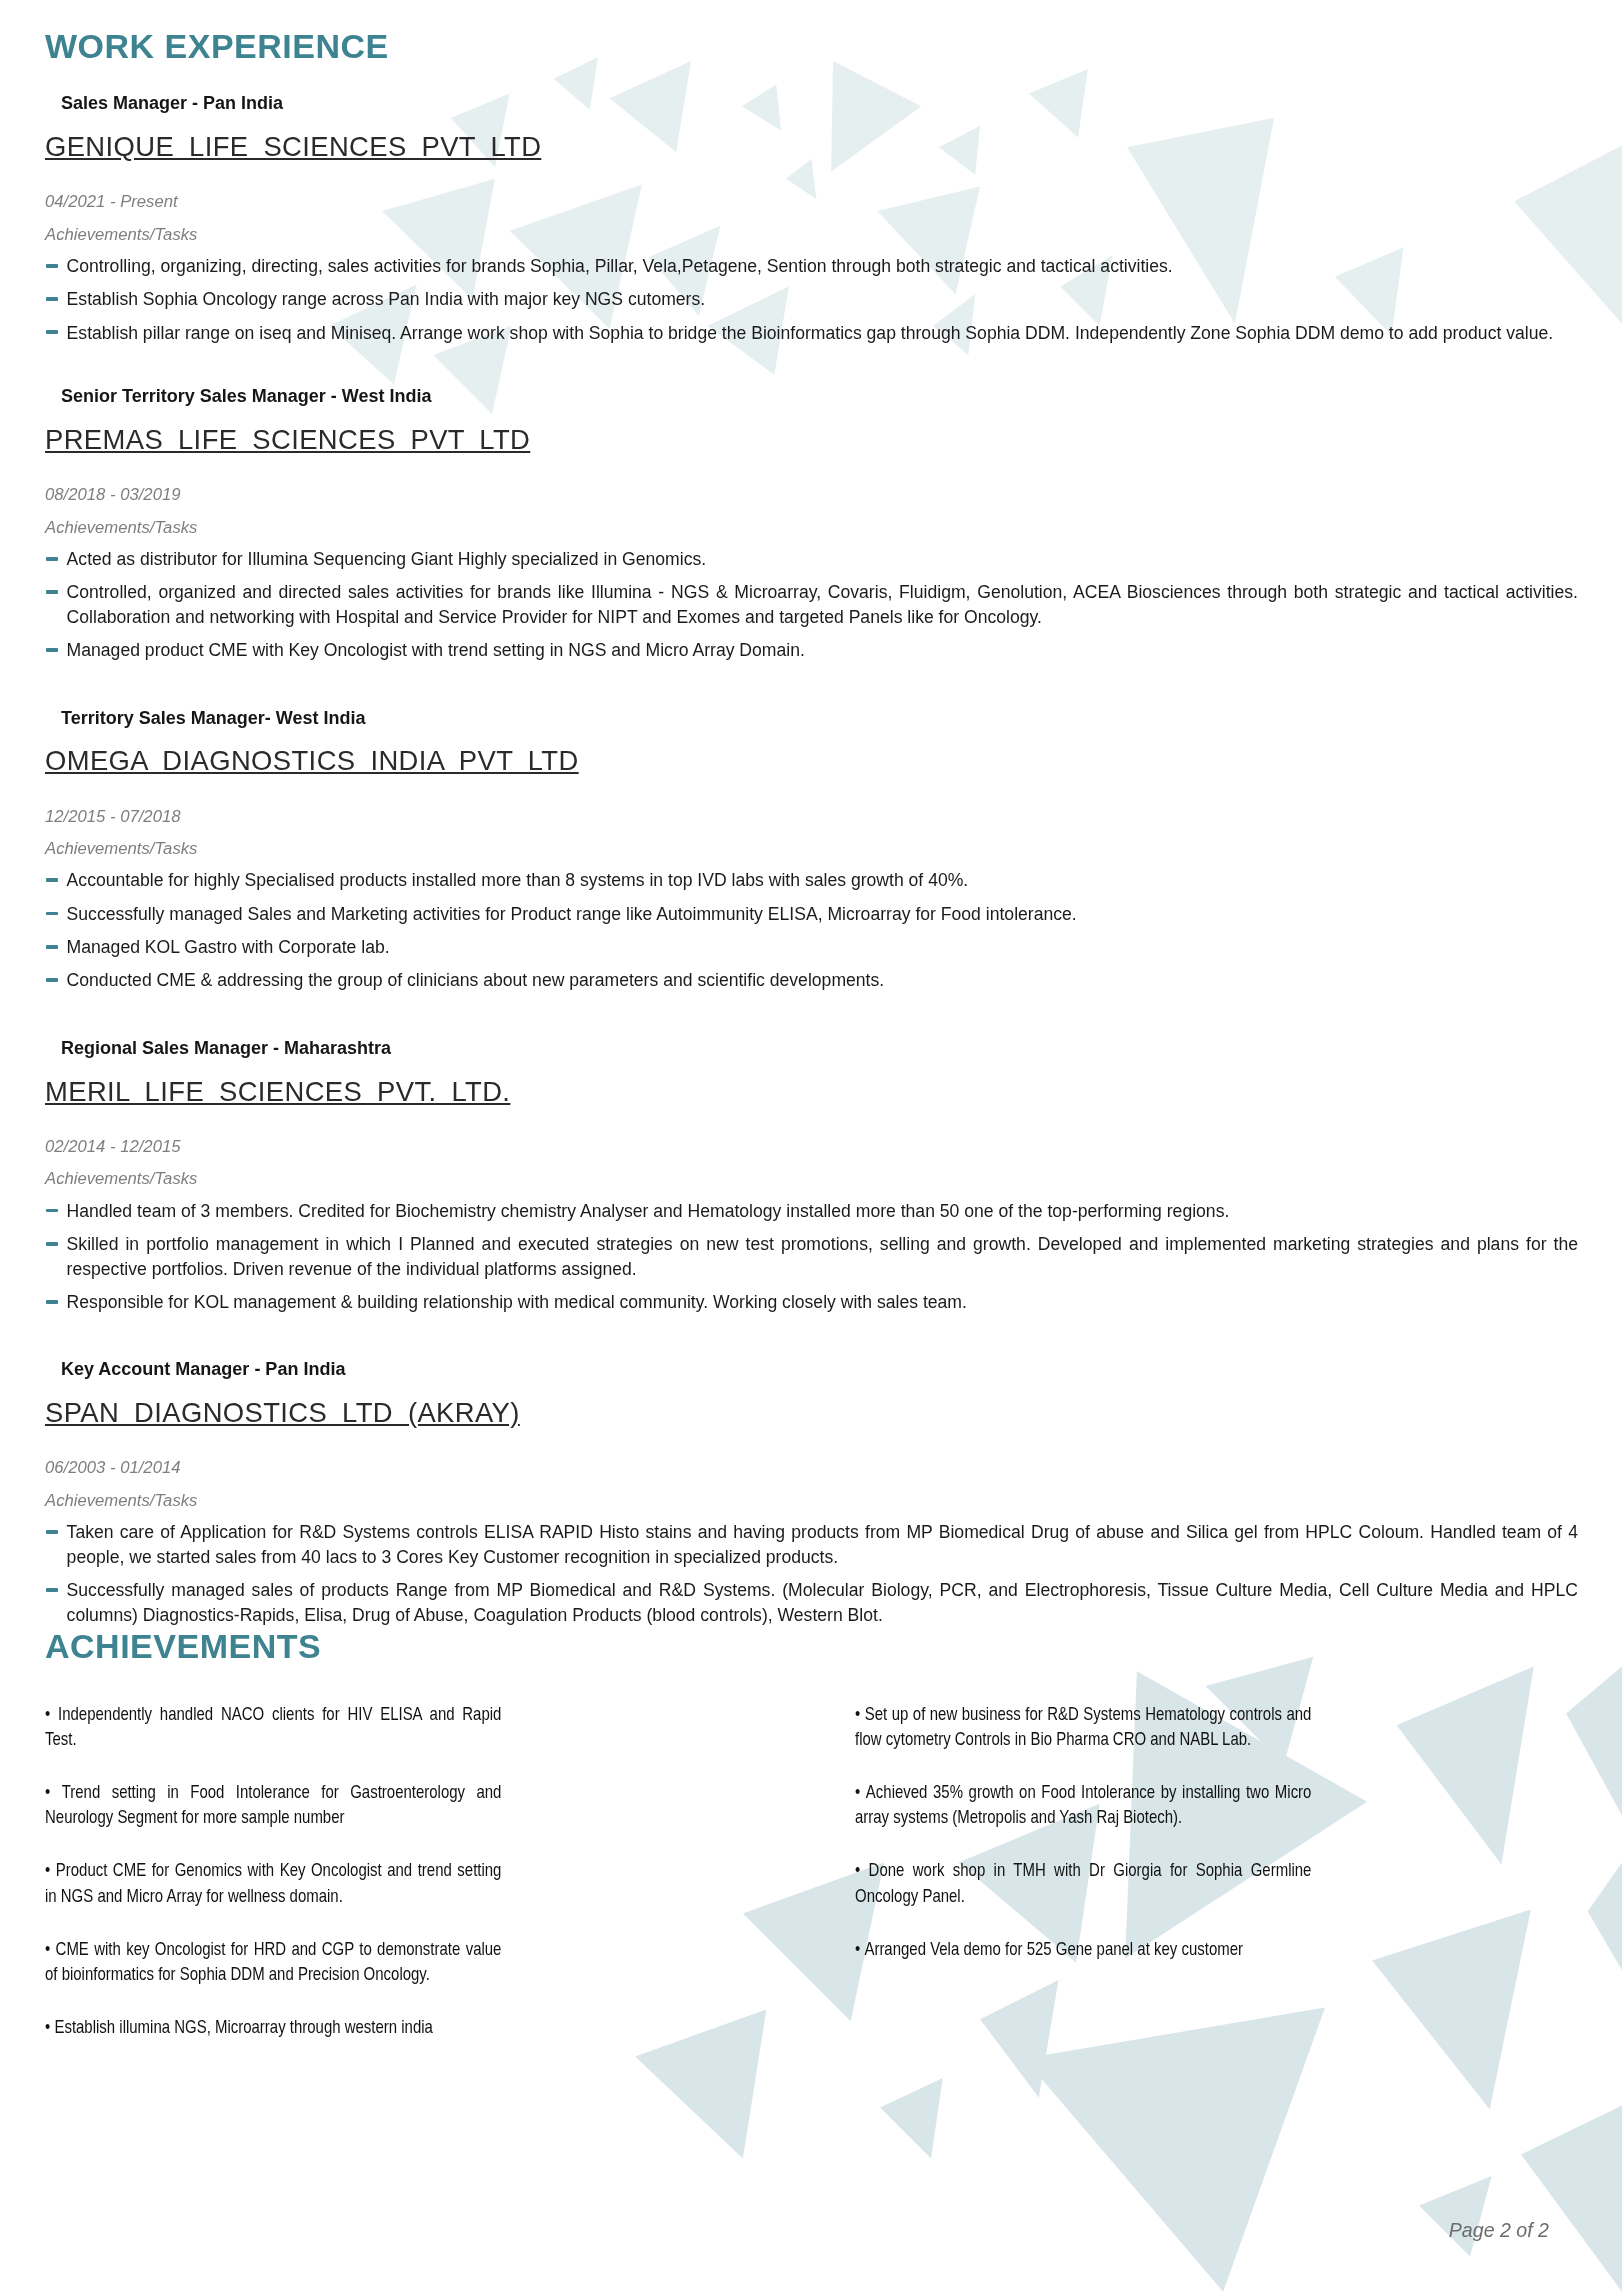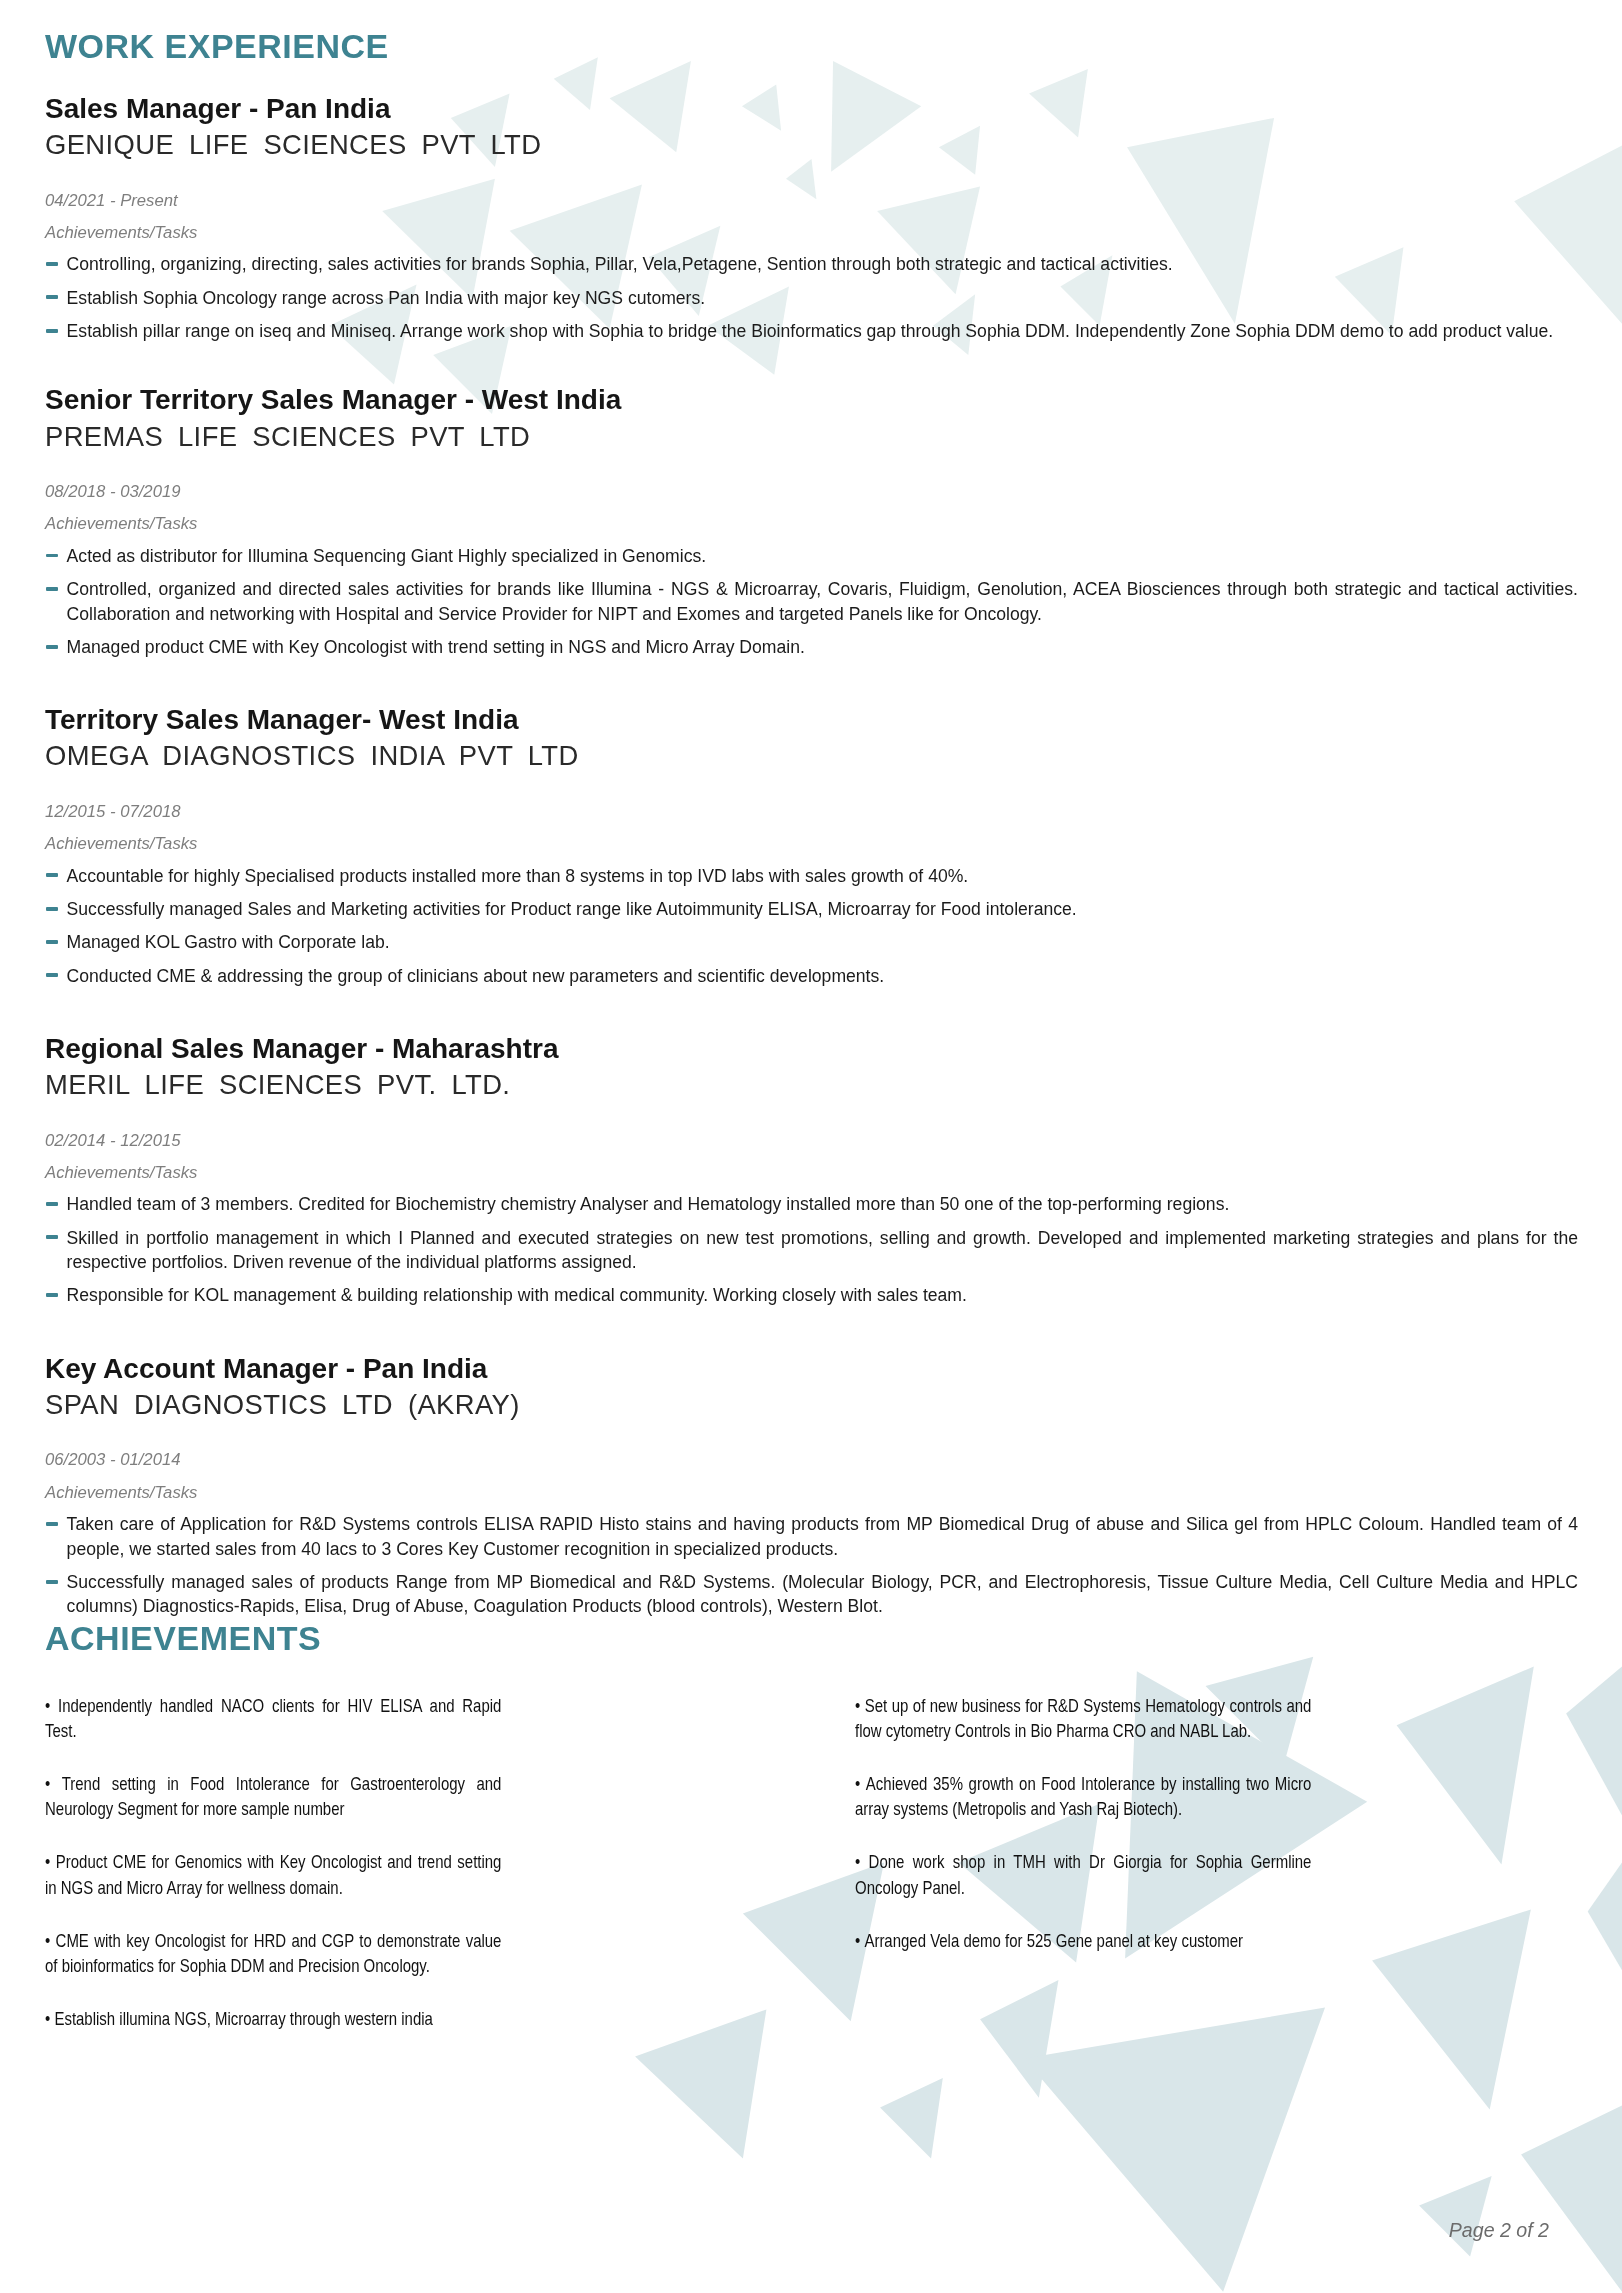--- a/index.html
+++ b/index.html
@@ -7,22 +7,22 @@
         font-family:"Liberation Sans",sans-serif;color:#1b1b1b;}
   .watermark{position:absolute;left:0;top:0;width:1622px;height:2294px;z-index:0;}
   .content{position:relative;z-index:1;padding:27px 44px 0 45px;}
 
   h1.sec{font-size:34px;font-weight:bold;color:#3E8391;margin:0;line-height:1.12;letter-spacing:0.5px;}
   .ach-head{margin-top:53px;}
 
   .job{margin-top:41px;}
   .job.first{margin-top:28px;}
   .job.wide{margin-top:45px;}
-  .job-title{font-size:28px;font-weight:bold;color:#161616;margin:0;line-height:1.15;}
-  .company{font-size:27.4px;color:#2a2a2a;line-height:1.22;margin-top:2.9px;word-spacing:6.9px;letter-spacing:0.4px;}
+  .job-title{font-size:18px;font-weight:bold;color:#161616;margin:16px;line-height:1.15;}
+  .company{font-size:27.4px;color:#2a2a2a;line-height:1.22;margin-top:2.9px;word-spacing:6.9px;letter-spacing:0.4px;text-decoration:underline;}
   .meta{font-style:italic;color:#7e7e7e;font-size:16.7px;line-height:20.6px;}
   .dates{margin-top:29px;}
   .tasks-label{margin-top:11.8px;}
   .tasks{list-style:none;margin:6.9px 0 0 0;padding:0;}
   .task{position:relative;padding-left:21.6px;margin-top:8.8px;font-size:17.6px;line-height:24.5px;
         text-align:justify;color:#1b1b1b;}
   .dash{position:absolute;left:1px;top:9.8px;width:11.8px;height:3.9px;background:#3E8391;border-radius:1px;}
 
   .ach-wrap{position:relative;margin-top:23.5px;height:529px;}
   .ach-col{position:absolute;top:12px;width:567px;}

